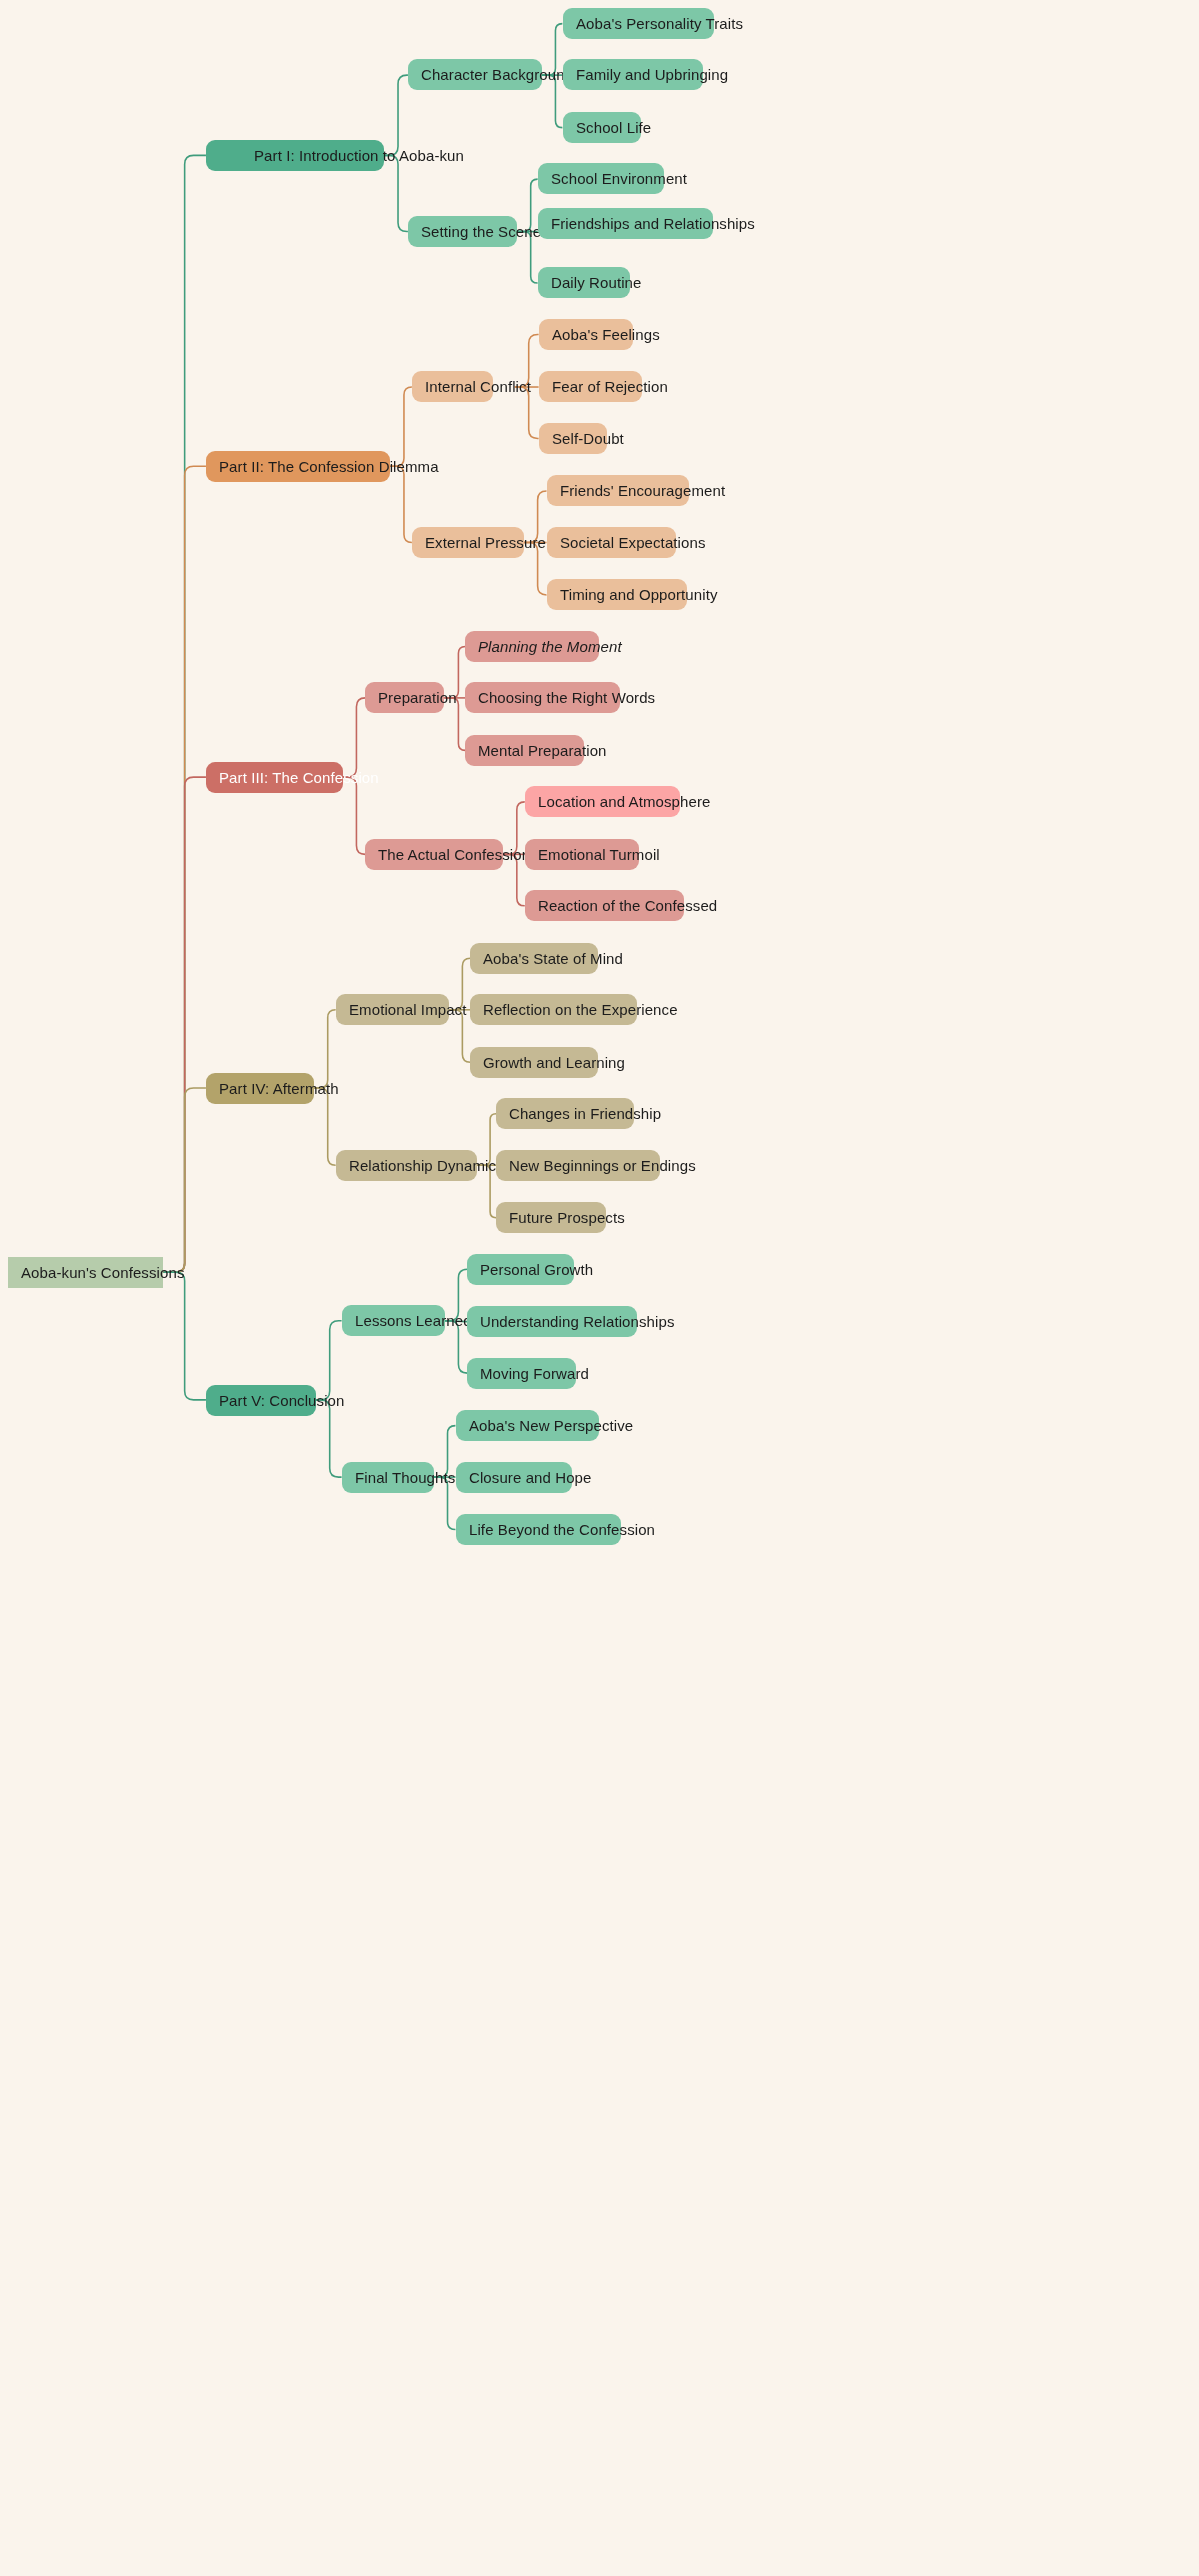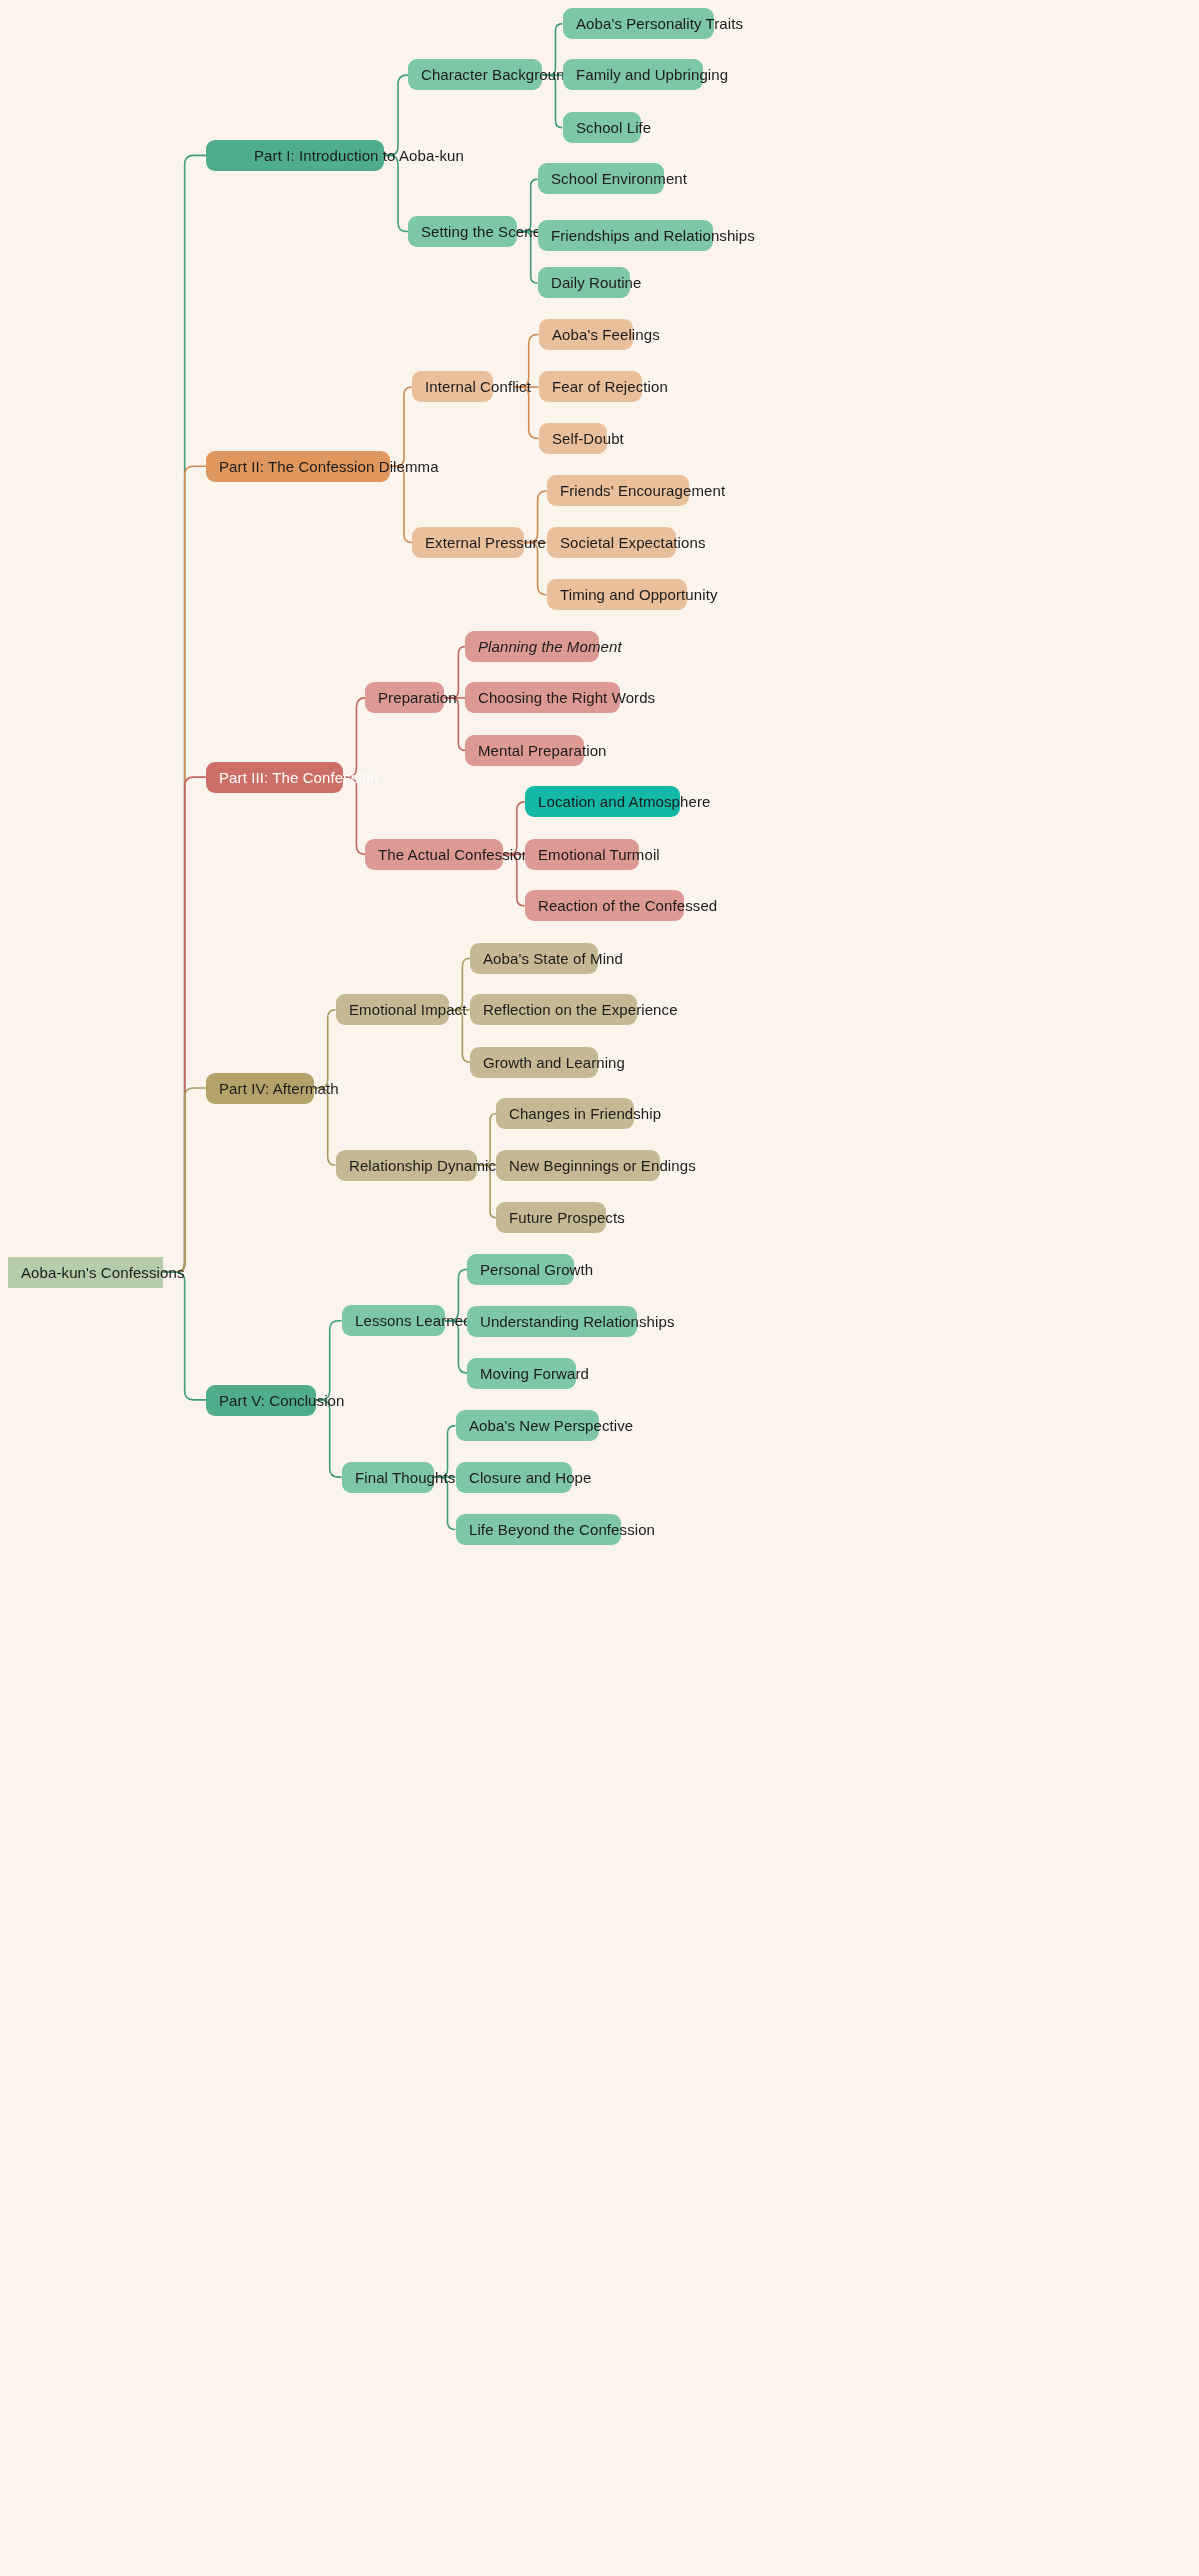--- a/index.html
+++ b/index.html
@@ -113,21 +113,21 @@
       </div>
       <div class="node" style="left: 563px; top: 112px; width: 78px; height: 31px; background: rgb(125, 199, 167); color: rgb(28, 28, 28);">
         <span class="node-label">School Life</span>
       </div>
       <div class="node" style="left: 408px; top: 216px; width: 109px; height: 31px; background: rgb(125, 199, 167); color: rgb(28, 28, 28);">
         <span class="node-label">Setting the Scene</span>
       </div>
       <div class="node" style="left: 538px; top: 163px; width: 126px; height: 31px; background: rgb(125, 199, 167); color: rgb(28, 28, 28);">
         <span class="node-label">School Environment</span>
       </div>
-      <div class="node" style="left: 538px; top: 220px; width: 175px; height: 31px; background: rgb(125, 199, 167); color: rgb(28, 28, 28);">
+      <div class="node" style="left: 538px; top: 208px; width: 175px; height: 31px; background: rgb(125, 199, 167); color: rgb(28, 28, 28);">
         <span class="node-label">Friendships and Relationships</span>
       </div>
       <div class="node" style="left: 538px; top: 267px; width: 92px; height: 31px; background: rgb(125, 199, 167); color: rgb(28, 28, 28);">
         <span class="node-label">Daily Routine</span>
       </div>
       <div class="node" style="left: 206px; top: 451px; width: 184px; height: 31px; background: rgb(224, 151, 93); color: rgb(28, 28, 28);">
         <span class="node-label">Part II: The Confession Dilemma</span>
       </div>
       <div class="node" style="left: 412px; top: 371px; width: 81px; height: 31px; background: rgb(234, 191, 155); color: rgb(28, 28, 28);">
         <span class="node-label">Internal Conflict</span>
@@ -164,21 +164,21 @@
       </div>
       <div class="node" style="left: 465px; top: 682px; width: 155px; height: 31px; background: rgb(221, 154, 148); color: rgb(28, 28, 28);">
         <span class="node-label">Choosing the Right Words</span>
       </div>
       <div class="node" style="left: 465px; top: 735px; width: 119px; height: 31px; background: rgb(221, 154, 148); color: rgb(28, 28, 28);">
         <span class="node-label">Mental Preparation</span>
       </div>
       <div class="node" style="left: 365px; top: 839px; width: 138px; height: 31px; background: rgb(221, 154, 148); color: rgb(28, 28, 28);">
         <span class="node-label">The Actual Confession</span>
       </div>
-      <div class="node" style="left: 525px; top: 786px; width: 155px; height: 31px; background: #14b8a6; color: rgb(28, 28, 28);">
+      <div class="node" style="left: 525px; top: 786px; width: 155px; height: 31px; background: #fca5a5; color: rgb(28, 28, 28);">
         <span class="node-label">Location and Atmosphere</span>
       </div>
       <div class="node" style="left: 525px; top: 839px; width: 114px; height: 31px; background: rgb(221, 154, 148); color: rgb(28, 28, 28);">
         <span class="node-label">Emotional Turmoil</span>
       </div>
       <div class="node" style="left: 525px; top: 890px; width: 159px; height: 31px; background: rgb(221, 154, 148); color: rgb(28, 28, 28);">
         <span class="node-label">Reaction of the Confessed</span>
       </div>
       <div class="node" style="left: 206px; top: 1073px; width: 108px; height: 31px; background: rgb(179, 163, 106); color: rgb(28, 28, 28);">
         <span class="node-label">Part IV: Aftermath</span>

